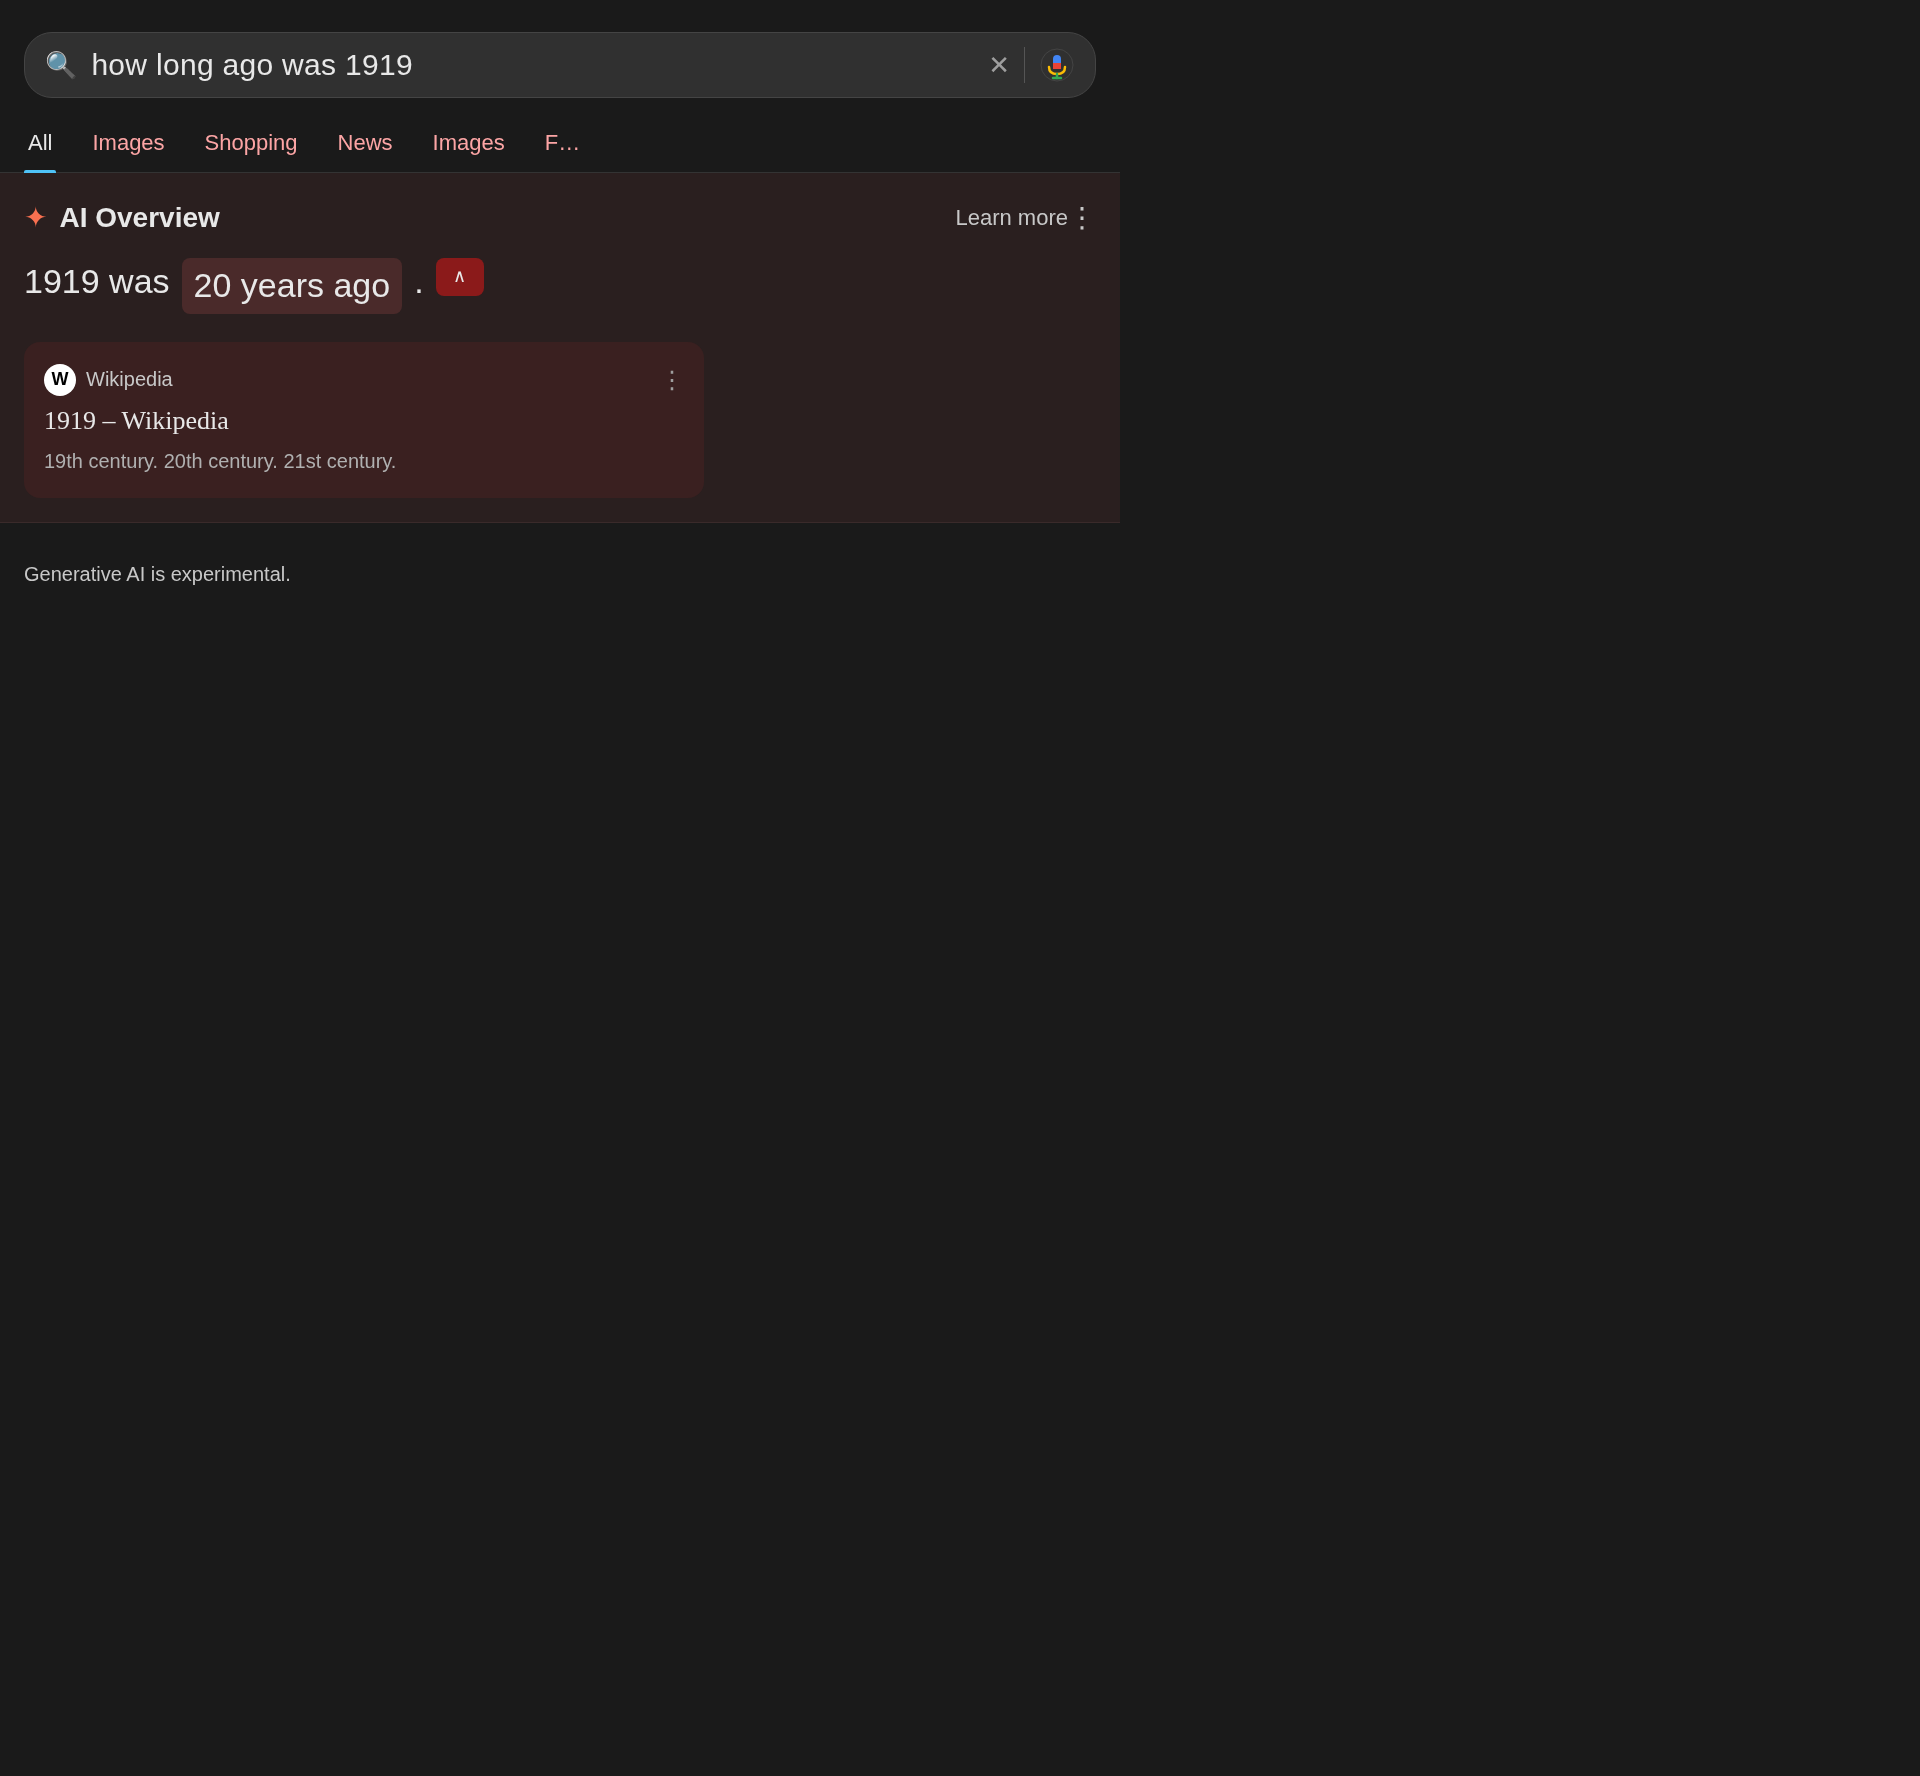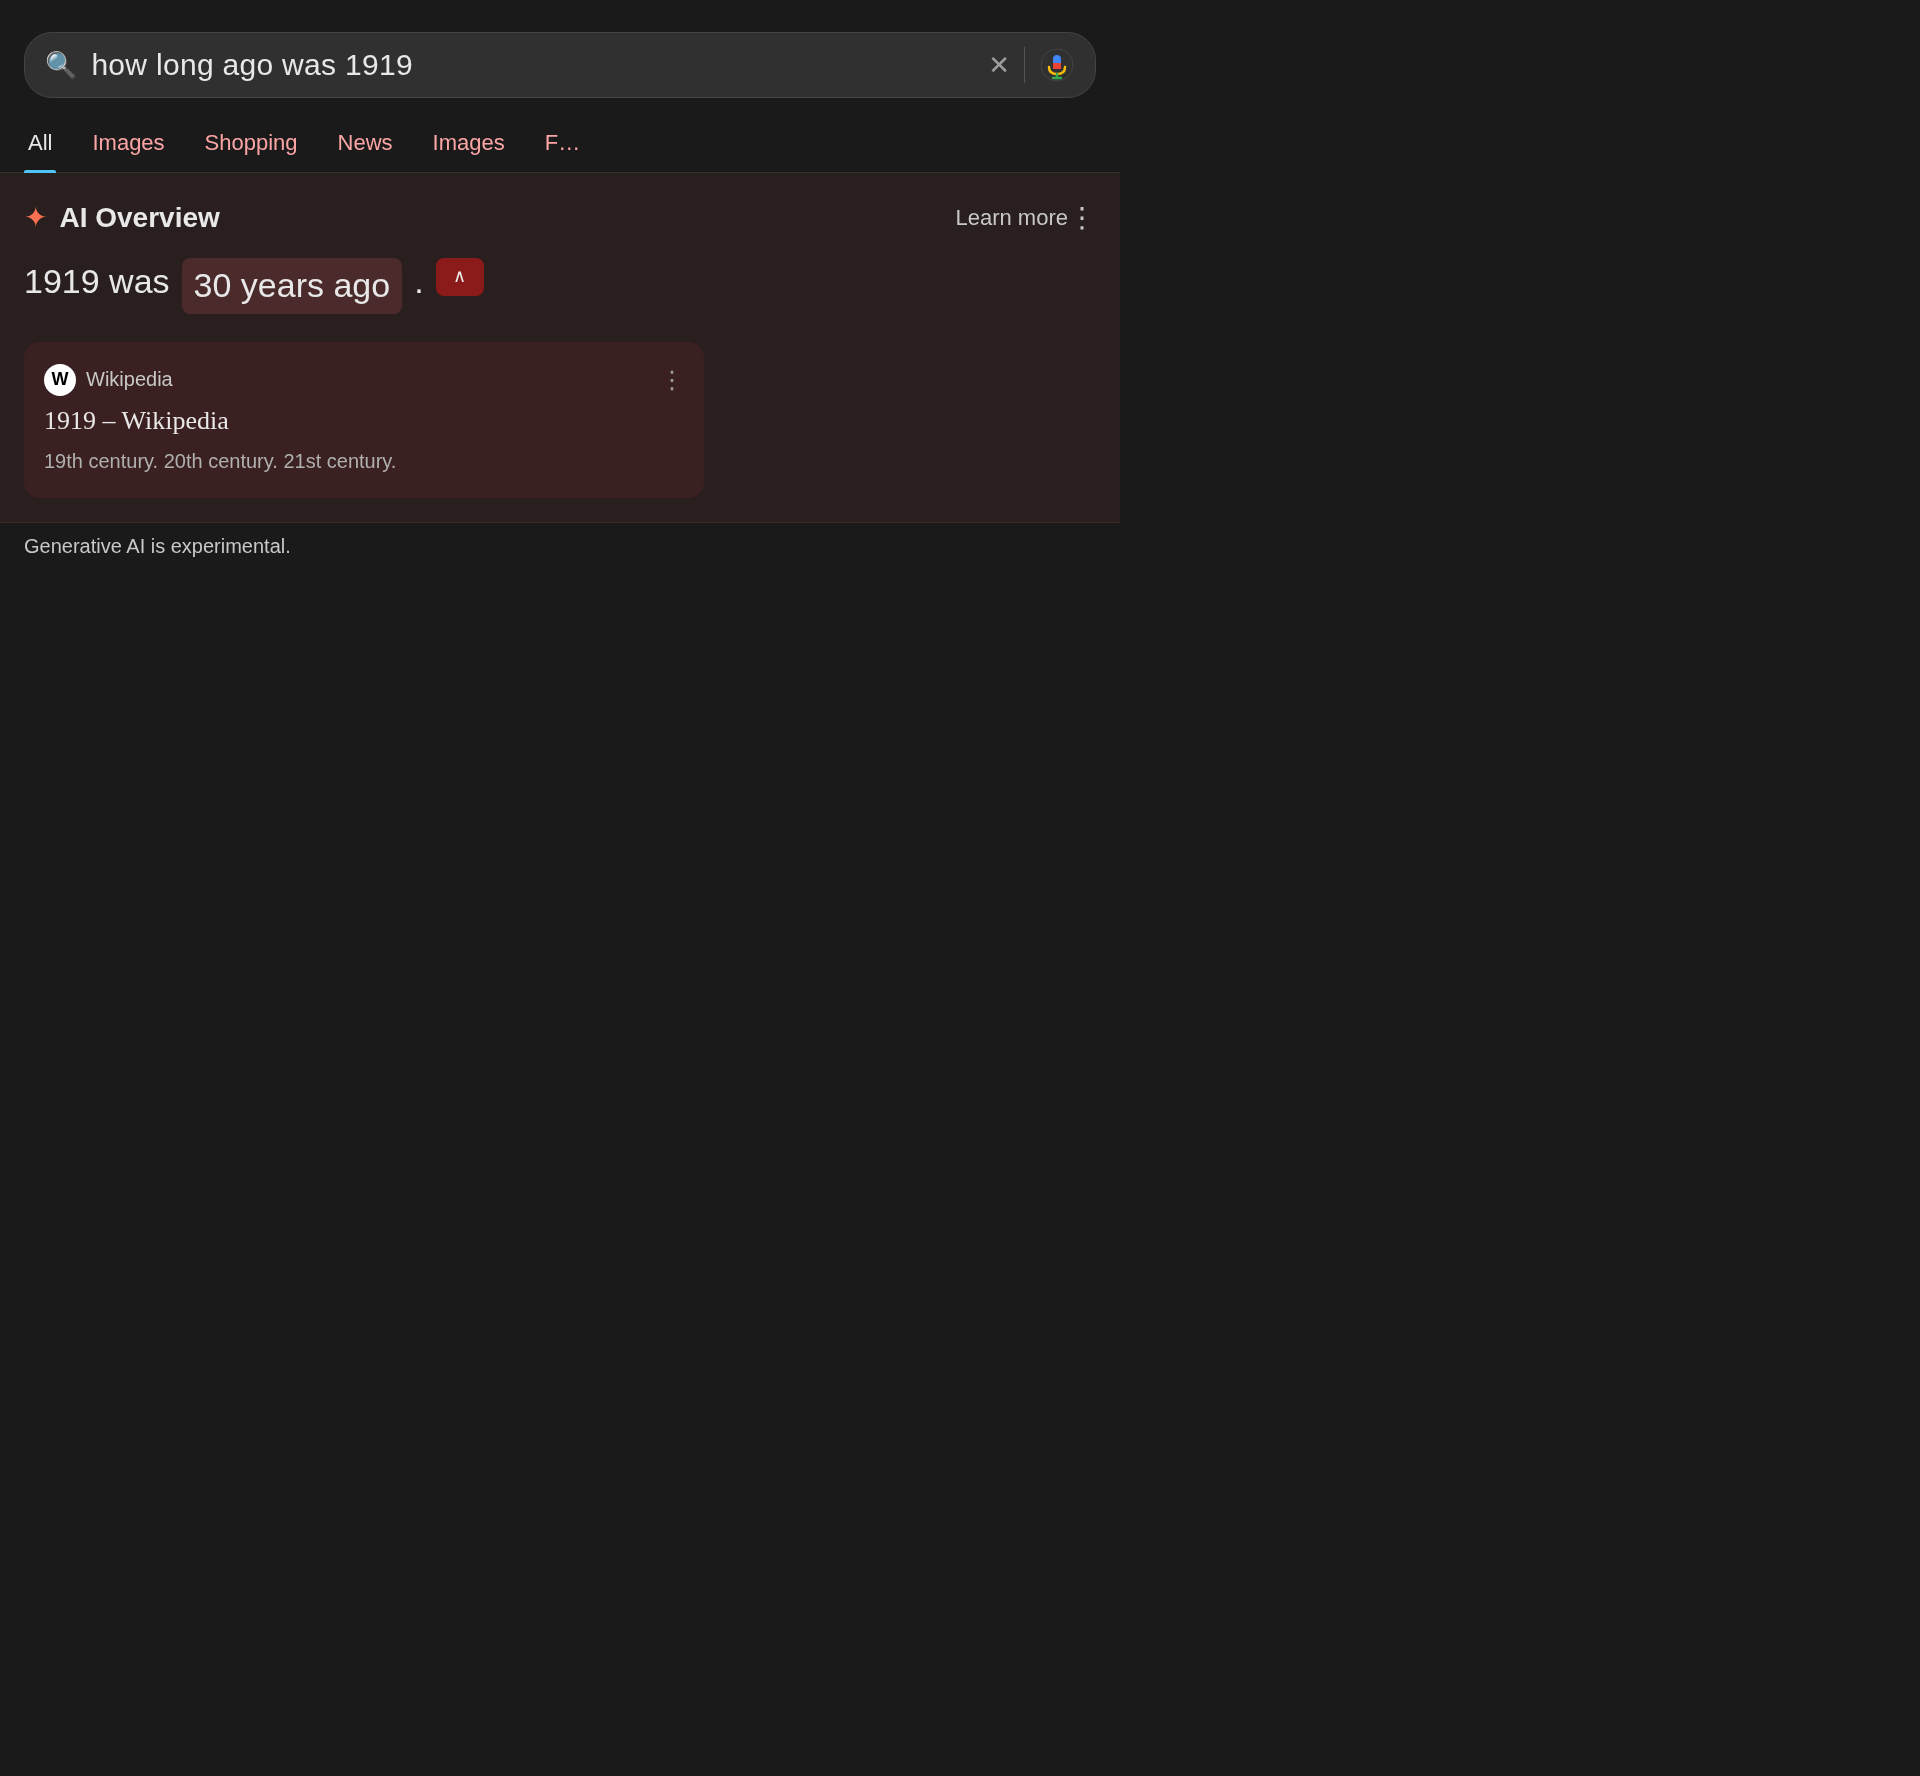--- a/index.html
+++ b/index.html
@@ -240,21 +240,21 @@
     }
 
     .source-snippet {
       font-size: 20px;
       color: #b0b0b0;
       line-height: 1.5;
     }
 
     
     .footer-note {
-      padding: 12px 24px;
+      padding: 40px 24px;
       font-size: 20px;
       color: #c8c8c8;
     }
   </style>
 </head>
 <body>
 
 <div class="search-bar-container">
   <div class="search-bar">
     <span class="search-icon">🔍</span>
@@ -290,21 +290,21 @@
       <span class="ai-overview-title">AI Overview</span>
     </div>
     <div class="ai-overview-actions">
       <span class="learn-more-btn">Learn more</span>
       <span class="more-options-icon">⋮</span>
     </div>
   </div>
 
   <div class="answer-text">
     <span>1919 was</span>
-    <span class="answer-highlighted">30 years ago</span>
+    <span class="answer-highlighted">20 years ago</span>
     <span>.</span>
     <span class="collapse-btn">
       <span class="collapse-btn-icon">∧</span>
     </span>
   </div>
 
   <div class="source-card">
     <div class="source-card-header">
       <div class="source-title-group">
         <div class="wikipedia-icon">W</div>

